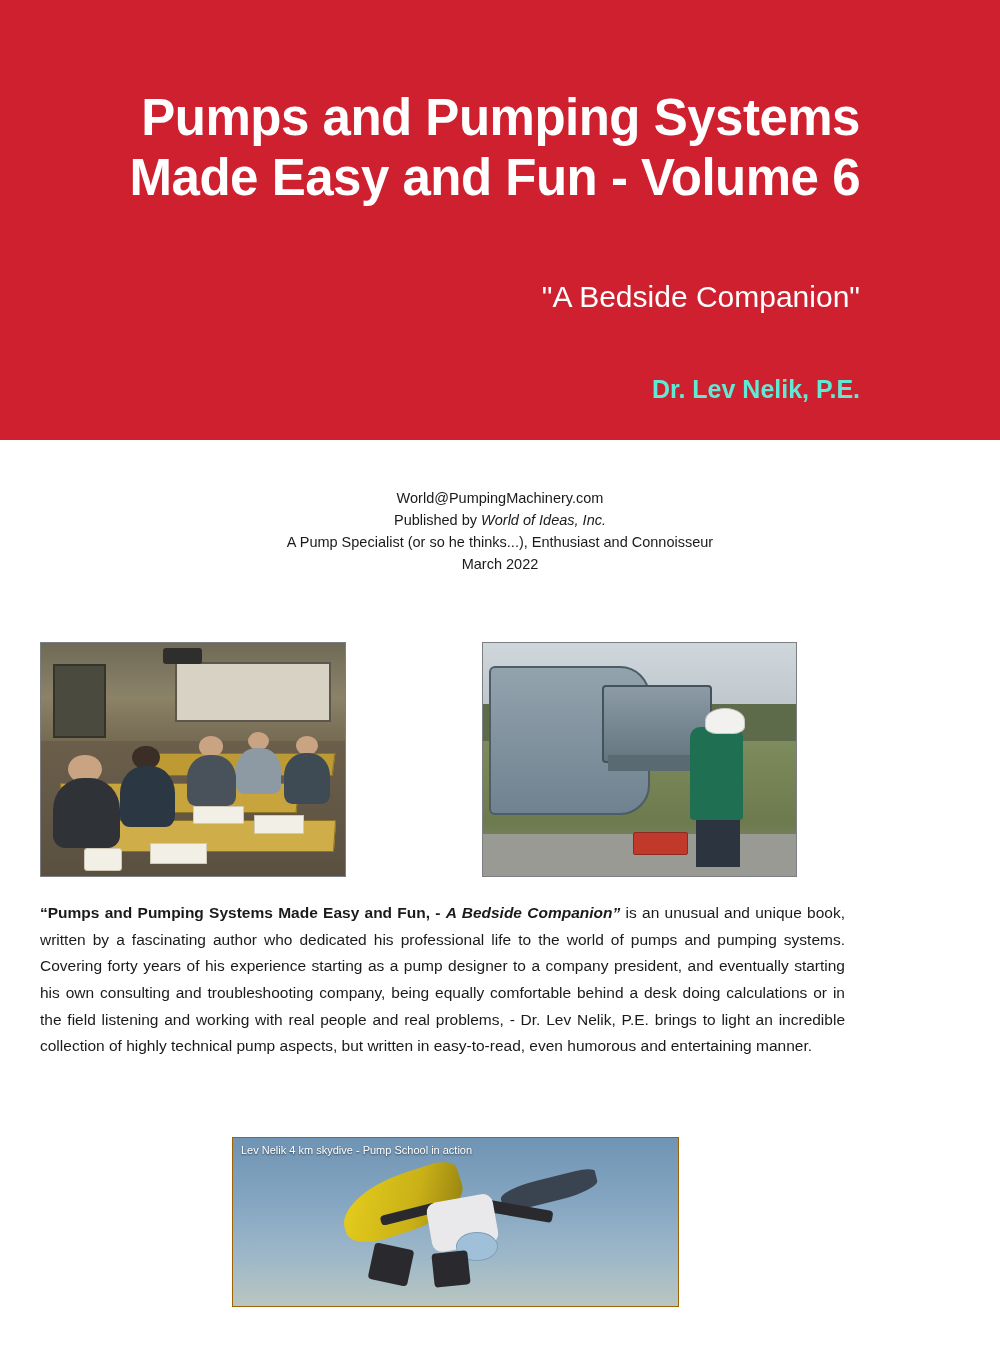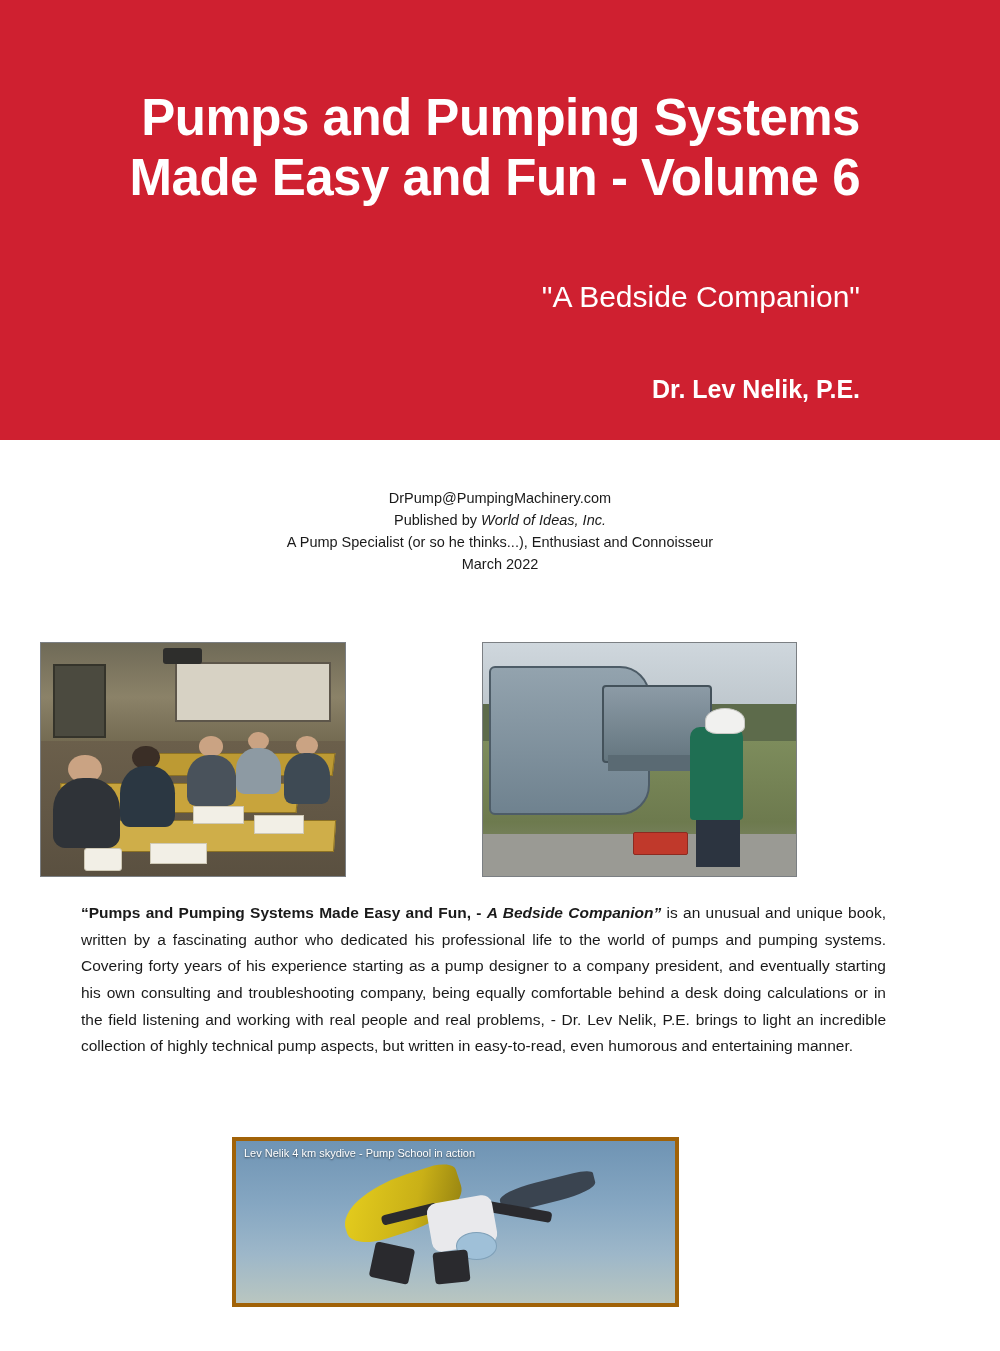--- a/index.html
+++ b/index.html
@@ -54,21 +54,21 @@
     font-size: 30px;
     font-weight: normal;
     letter-spacing: 0px;
   }
   .hero-author {
     position: absolute;
     left: 60px;
     top: 375px;
     width: 800px;
     text-align: right;
-    color: #ffffff;
+    color: #5eead4;
     font-size: 25px;
     font-weight: bold;
   }
 
   
   .byline {
     position: absolute;
     left: 0;
     top: 487px;
     width: 1000px;
@@ -104,21 +104,21 @@
     width: 315px;
     height: 235px;
     border: 1px solid #7b7f83;
     box-sizing: border-box;
   }
   .photo-skydive {
     left: 232px;
     top: 1137px;
     width: 447px;
     height: 170px;
-    border: 4px solid #a16207;
+    border: 1px solid #a16207;
     box-sizing: border-box;
   }
 
   
   .cr-wall {
     position: absolute; left: 0; top: 0; width: 100%; height: 42%;
     background: linear-gradient(180deg,#6f6a57 0%, #8b8268 55%, #746b52 100%);
   }
   .cr-board {
     position: absolute; left: 44%; top: 8%; width: 50%; height: 24%;
@@ -260,38 +260,37 @@
   
   .description {
     position: absolute;
     left: 40px;
     top: 900px;
     width: 805px;
     text-align: justify;
     color: #1a1a1a;
     font-size: 15.5px;
     line-height: 1.72;
-    margin-left: 41px;
   }
   .description b { font-weight: bold; }
   .description i { font-style: italic; }
 </style>
 </head>
 <body>
 
 <div class="page">
 
   <div class="hero">
     <div class="hero-title">Pumps and Pumping Systems Made Easy and Fun - Volume 6</div>
     <div class="hero-subtitle">"A Bedside Companion"</div>
     <div class="hero-author">Dr. Lev Nelik, P.E.</div>
   </div>
 
   <div class="byline">
-    <div>DrPump@PumpingMachinery.com</div>
+    <div>World@PumpingMachinery.com</div>
     <div><span>Published by </span><span class="ital">World of Ideas, Inc.</span></div>
     <div>A Pump Specialist (or so he thinks...), Enthusiast and Connoisseur</div>
     <div>March 2022</div>
   </div>
 
   <div class="photo photo-classroom">
     <div class="cr-wall"></div>
     <div class="cr-board"></div>
     <div class="cr-door"></div>
     <div class="cr-proj"></div>

